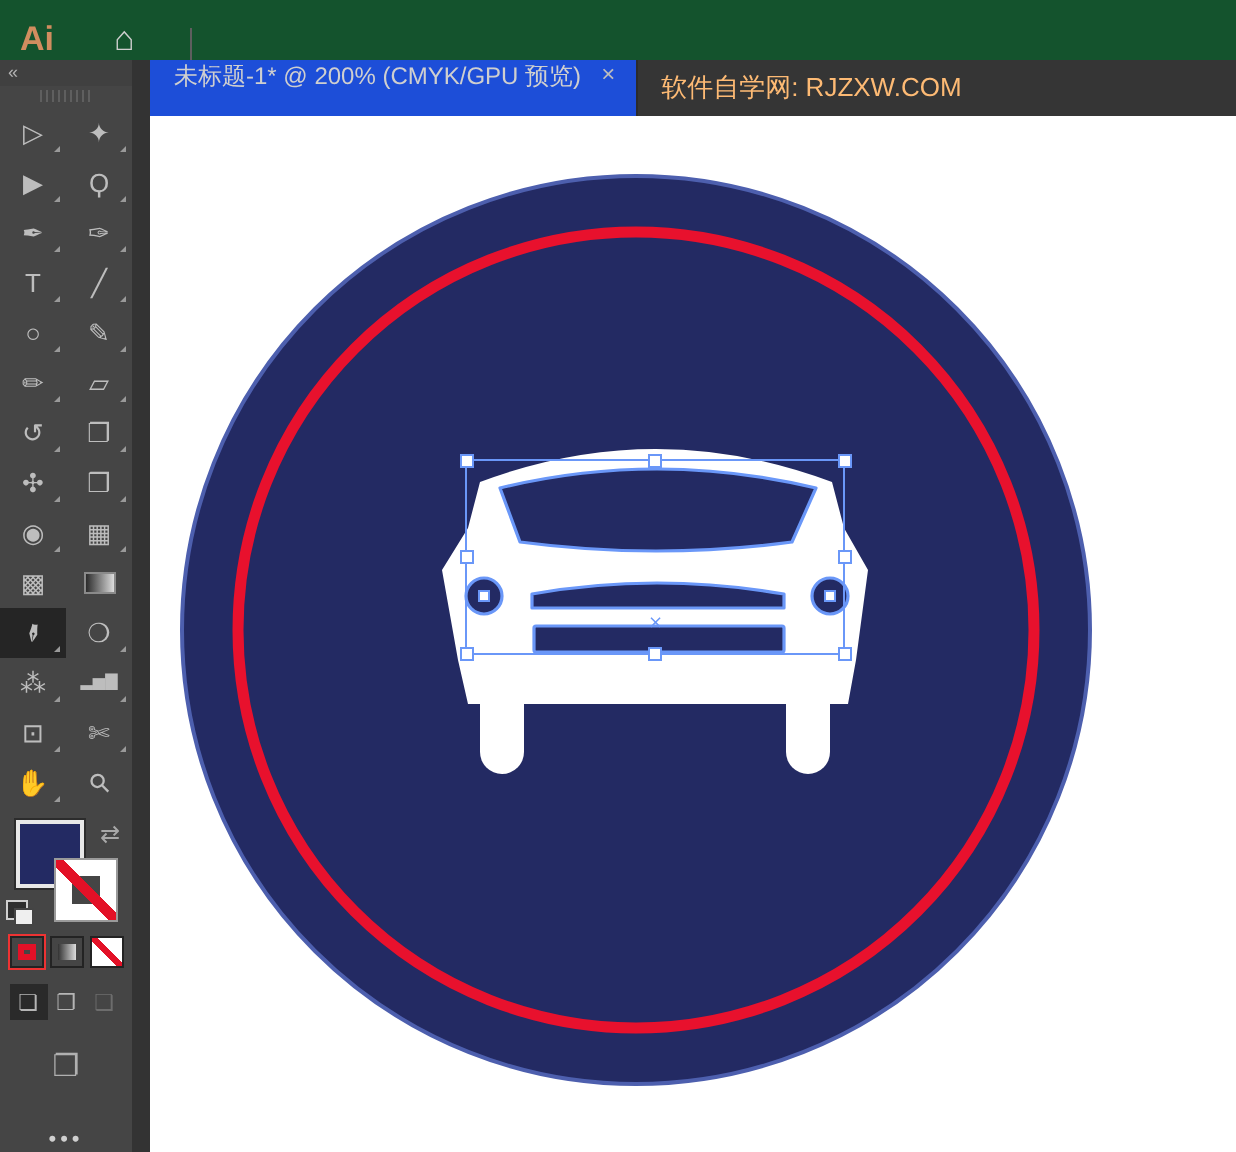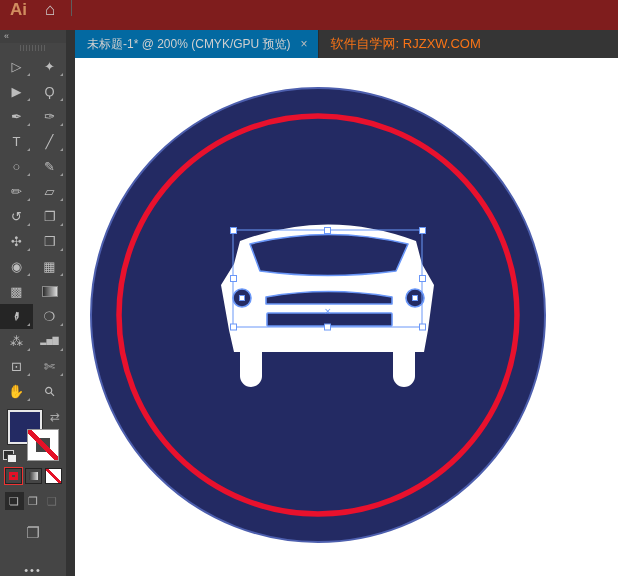--- a/index.html
+++ b/index.html
@@ -1,20 +1,20 @@
 <!DOCTYPE html>
 <html style="--ai-logo: #d18d5f; --sign-navy: #232a63; --ring-red: #e8112d; --car-white: #ffffff; --sel-blue: #6a97f8;"><head>
 <meta charset="utf-8">
 <style>
   * { margin:0; padding:0; box-sizing:border-box; }
   html,body { width:618px; height:576px; overflow:hidden; }
   body { font-family:"Liberation Sans","DejaVu Sans",sans-serif; background:#4a4a4a; }
 
   
-  .menubar { height:30px; background:#7f1d1d; display:flex; align-items:flex-start; gap:8px; padding-left:10px; }
+  .menubar { height:30px; background:#14532d; display:flex; align-items:flex-end; gap:20px; padding-left:10px; }
   .ai-logo { color:var(--ai-logo); font-weight:bold; font-size:17px; letter-spacing:0; margin-right:10px; }
   .home-ic { color:#cfcfcf; font-size:17px; margin-right:8px; }
   .mb-sep { width:1px; height:16px; background:#5e5e5e; margin-right:10px; }
   .menu-items { display:flex; gap:22px; }
   .menu-item { color:#dadada; font-size:12.5px; cursor:default; }
 
   
   .main { display:flex; height:546px; }
 
   
@@ -65,25 +65,25 @@
     font-size:11px; color:#b5b5b5; background:#454545; }
   .dmode.active { background:#2a2a2a; }
   .dmode.disabled { color:#6d6d6d; }
 
   .screen-mode { margin-top:14px; text-align:center; color:#b0b0b0; font-size:15px; }
   .dots { margin-top:22px; text-align:center; color:#cfcfcf; font-size:11px; letter-spacing:2px; }
 
   
   .right { flex:1; display:flex; flex-direction:column; min-width:0; }
   .tabbar { height:28px; background:#353535; display:flex; align-items:stretch; }
-  .tab { background:#0369a1; border-right:1px solid #2b2b2b; display:flex; align-items:center;
+  .tab { background:#1d4ed8; border-right:1px solid #2b2b2b; display:flex; 
     gap:10px; padding:0 10px 0 12px; max-width:260px; }
   .tab-title { color:#cfcfcf; font-size:12px; white-space:nowrap; }
   .tab-close { color:#bdbdbd; font-size:12px; cursor:default; }
-  .watermark { display:flex; align-items:center; color:#f97316; font-size:13px; padding-left:12px; }
+  .watermark { display:flex; align-items:center; color:#fdba74; font-size:13px; padding-left:12px; }
 
   .canvas { flex:1; background:#ffffff; position:relative; overflow:hidden; }
   .canvas svg { position:absolute; left:0; top:0; }
 
   .sign-circle { fill:var(--sign-navy); stroke:#4d5fae; stroke-width:2; }
   .ring { fill:none; stroke:var(--ring-red); stroke-width:5.5; }
   .car-body { fill:var(--car-white); }
   .cutout { fill:var(--sign-navy); stroke:var(--sel-blue); stroke-width:1.6; stroke-linejoin:round; }
   .bbox { fill:none; stroke:var(--sel-blue); stroke-width:1; }
   .handle { fill:#ffffff; stroke:var(--sel-blue); stroke-width:1; }

